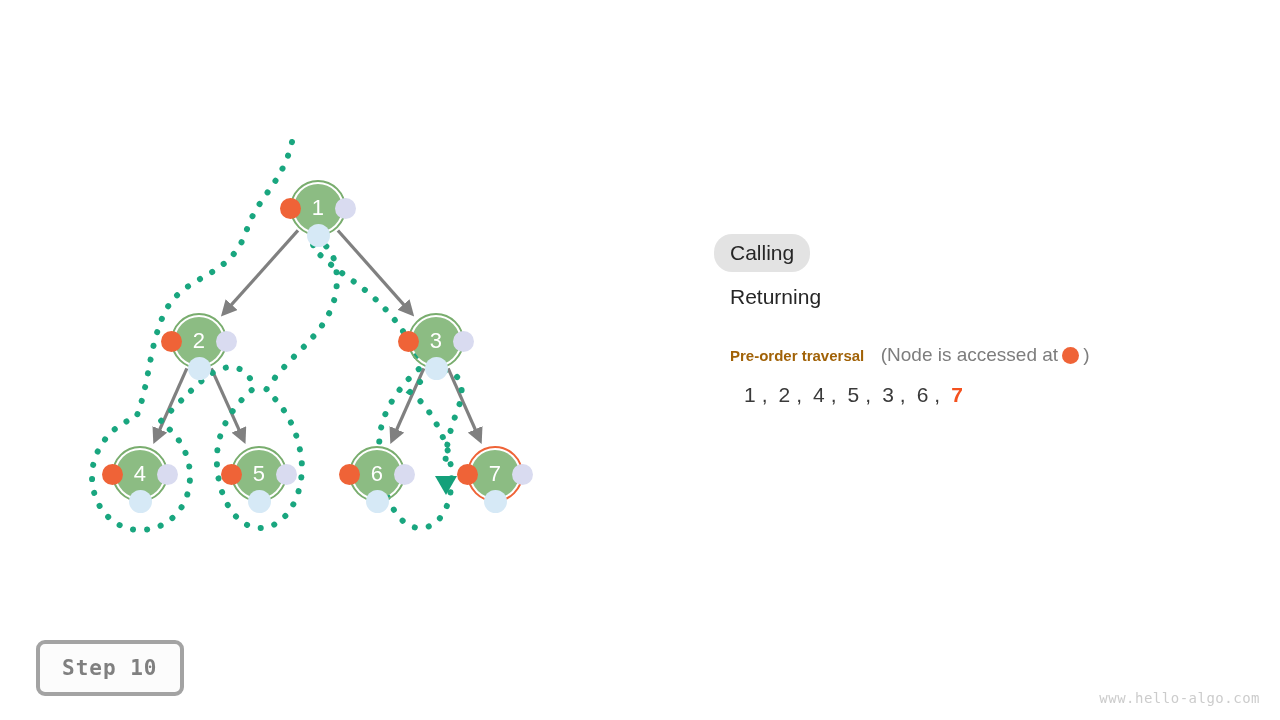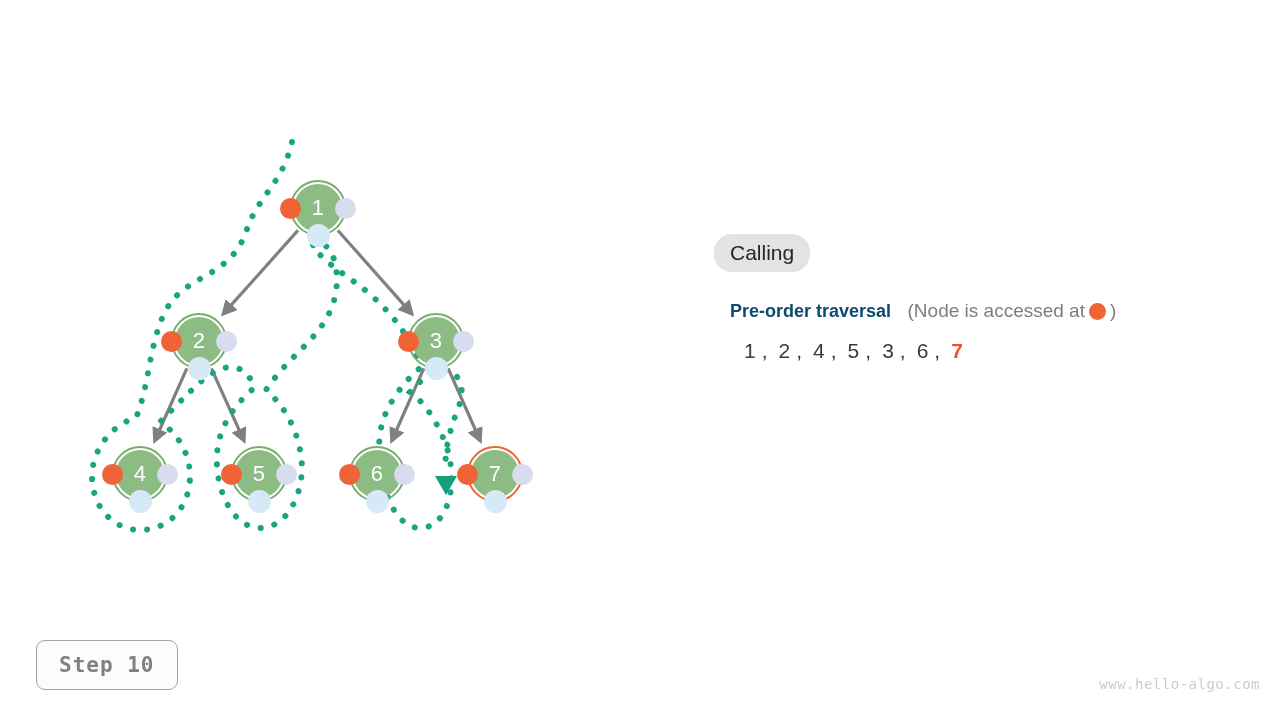--- a/index.html
+++ b/index.html
@@ -100,21 +100,21 @@
     border-right: 11px solid transparent;
     border-top: 19px solid #14a07a;
   }
 
   
   #step-badge {
     position: absolute;
     left: 36px;
     top: 640px;
     padding: 12px 22px;
-    border: 1px solid #a3a3a3;
+    border: 4px solid #a3a3a3;
     border-radius: 9px;
     background: #fcfcfc;
     font-family: "DejaVu Sans Mono", "Liberation Mono", monospace;
     font-size: 21px;
     font-weight: bold;
     color: #808080;
     letter-spacing: 1px;
   }
 
   
@@ -134,23 +134,23 @@
     color: #262626;
   }
   #legend-returning {
     display: inline-block;
     padding: 7px 16px;
     font-size: 21px;
     color: #262626;
   }
   #traversal-block { margin-top: 28px; padding-left: 16px; }
   #traversal-heading {
-    font-size: 18px;
+    font-size: 15px;
     font-weight: bold;
-    color: #0c4a6e;
+    color: #a16207;
     display: inline;
   }
   #traversal-note {
     font-size: 19px;
     color: #7d7d7d;
     display: inline;
     margin-left: 12px;
     text-align: right;
   }
   .legend-dot {
@@ -169,21 +169,21 @@
     letter-spacing: 3px;
   }
   .seq-item { margin-right: 3px; }
   .seq-item.is-latest { color: #f4511e; font-weight: bold; }
   .seq-sep { color: #3a3a3a; margin-right: 8px; }
 
   
   #watermark {
     position: absolute;
     right: 20px;
-    bottom: 28px;
+    bottom: 14px;
     font-family: "DejaVu Sans Mono", "Liberation Mono", monospace;
     font-size: 14px;
     color: #cccccc;
     letter-spacing: 0.5px;
   }
 </style>
 </head>
 <body>
 
 <div id="tree-panel">
@@ -296,20 +296,23 @@
 </div>
 
 <div id="step-badge">Step 10</div>
 
 <div id="info-panel">
 
   <div class="legend-row">
     <span id="legend-calling" style="background: rgb(227, 227, 227);">Calling</span>
   </div>
 
+  <div class="legend-row">
+    <span id="legend-returning">Returning</span>
+  </div>
 
   <div id="traversal-block">
     <span id="traversal-heading">Pre-order traversal</span>
     <span id="traversal-note">
       <span>(Node is accessed at</span><span class="legend-dot" style="background: rgb(239, 99, 55);"></span><span>)</span>
     </span>
 
     <div id="traversal-sequence"><span class="seq-item">1</span><span class="seq-sep">,</span><span class="seq-item">2</span><span class="seq-sep">,</span><span class="seq-item">4</span><span class="seq-sep">,</span><span class="seq-item">5</span><span class="seq-sep">,</span><span class="seq-item">3</span><span class="seq-sep">,</span><span class="seq-item">6</span><span class="seq-sep">,</span><span class="seq-item is-latest">7</span></div>
   </div>
 </div>

